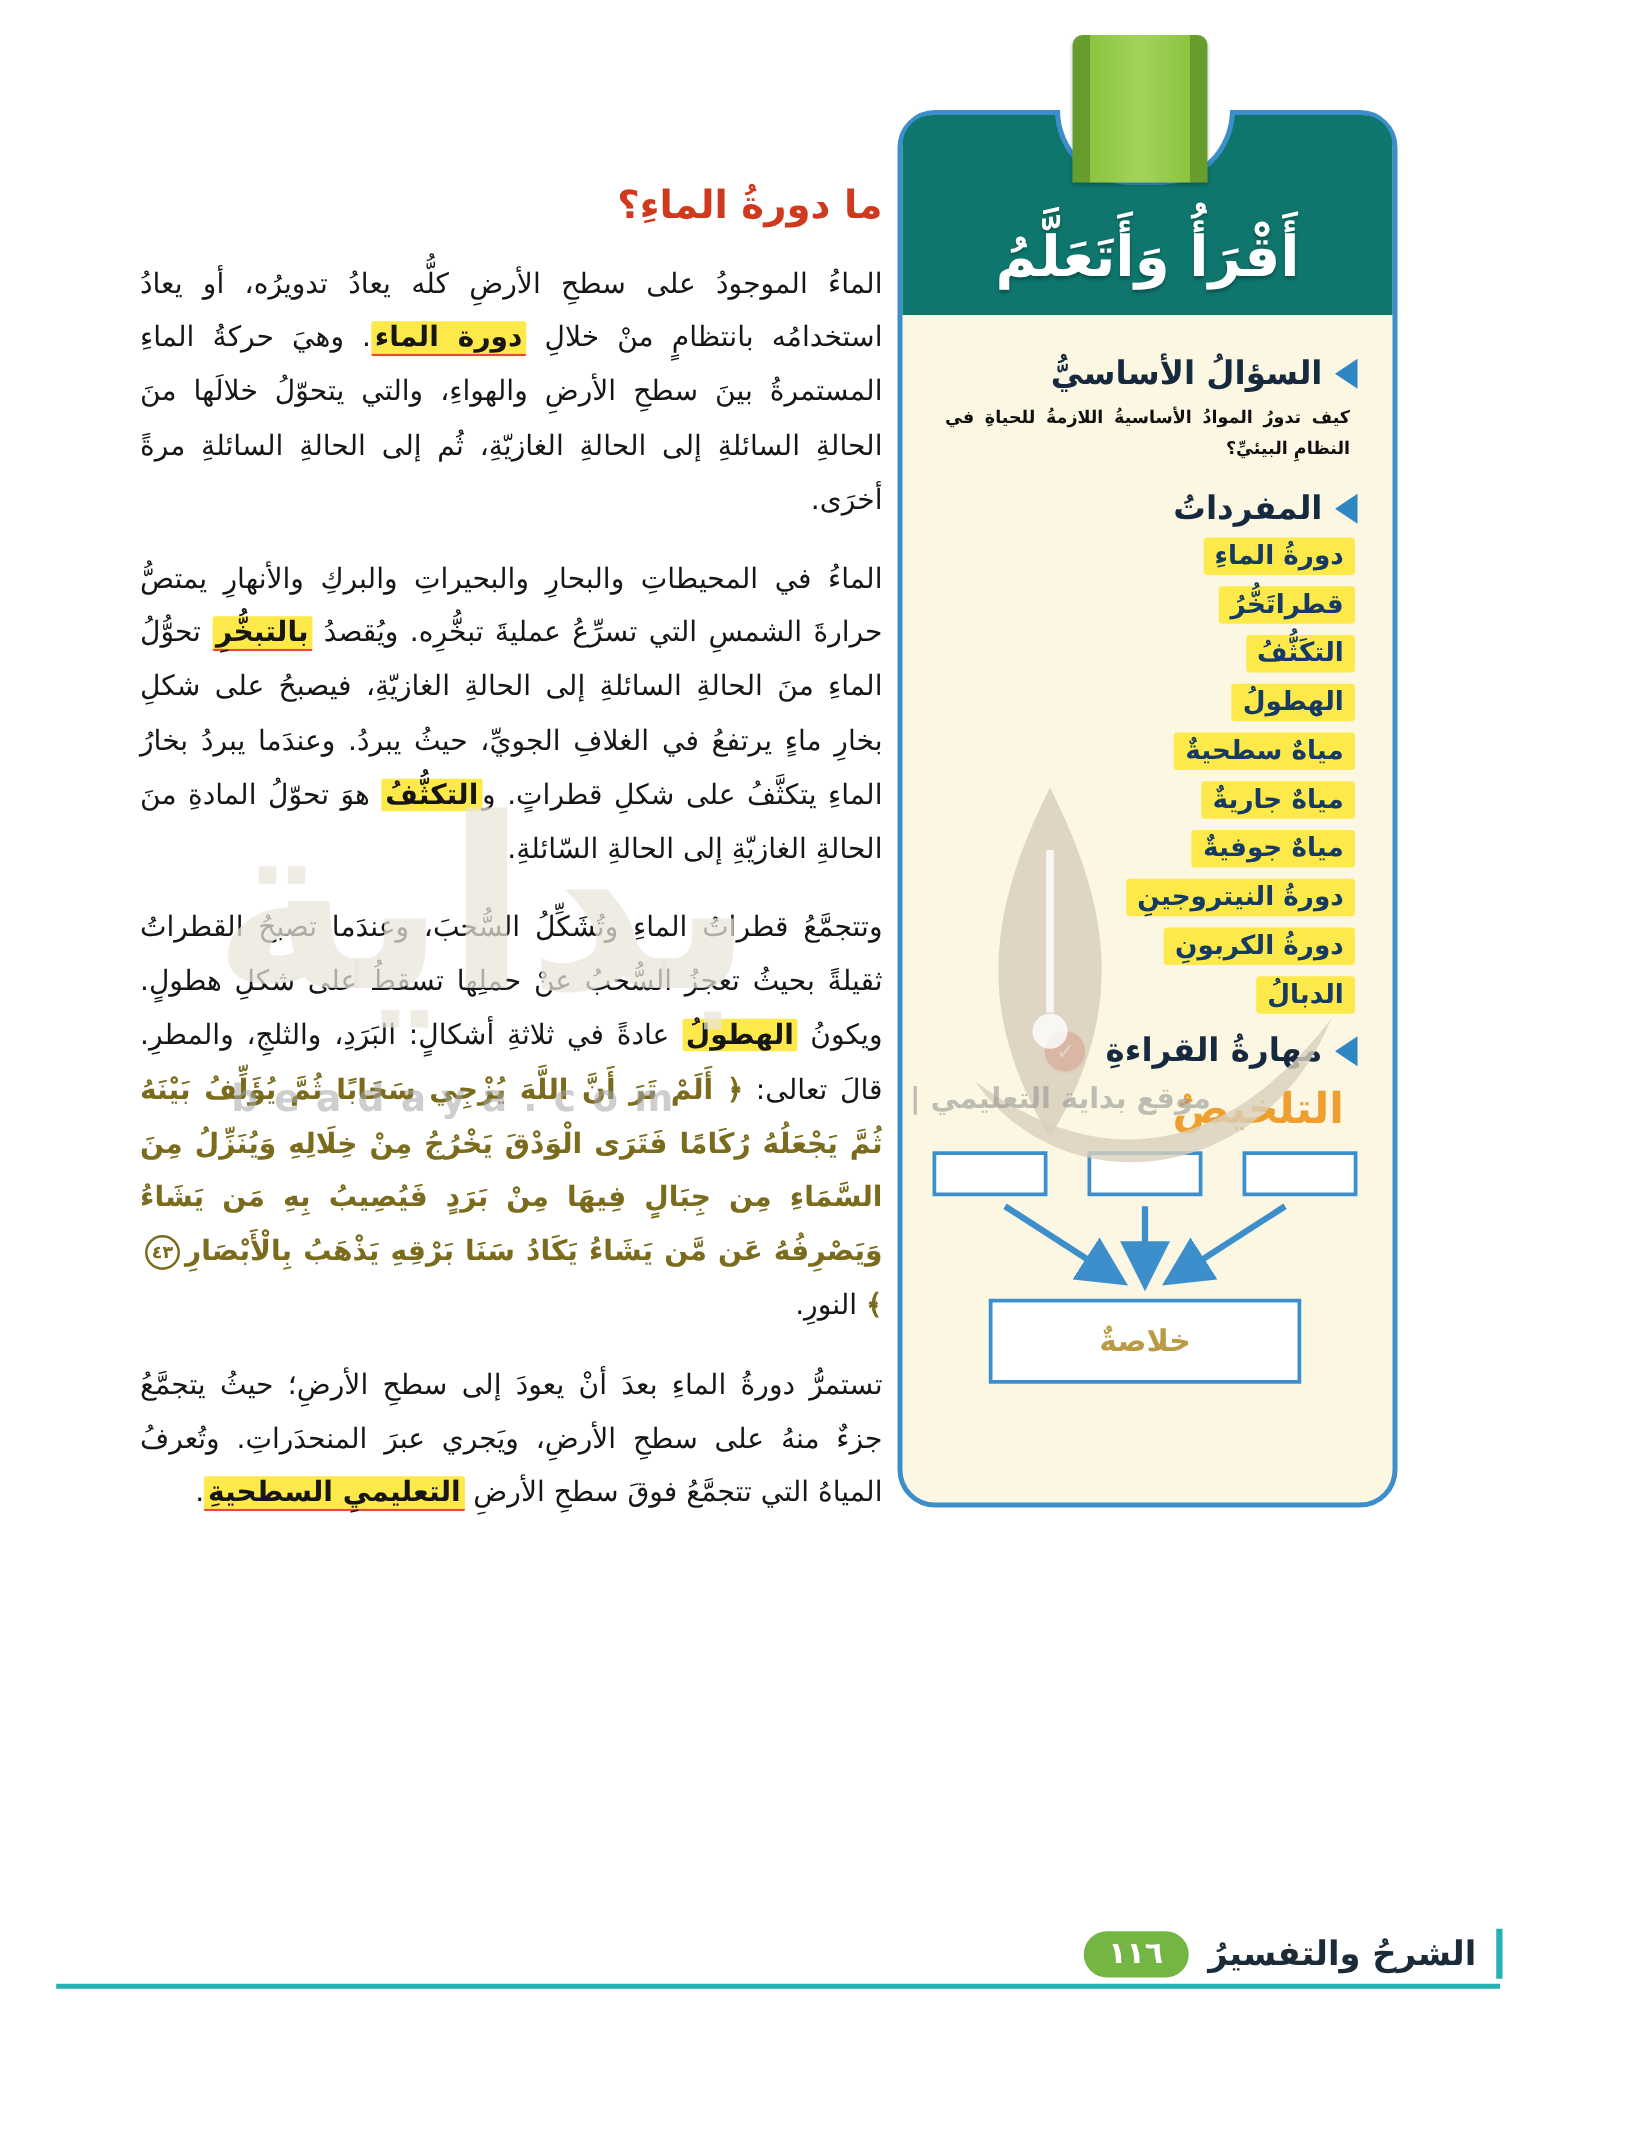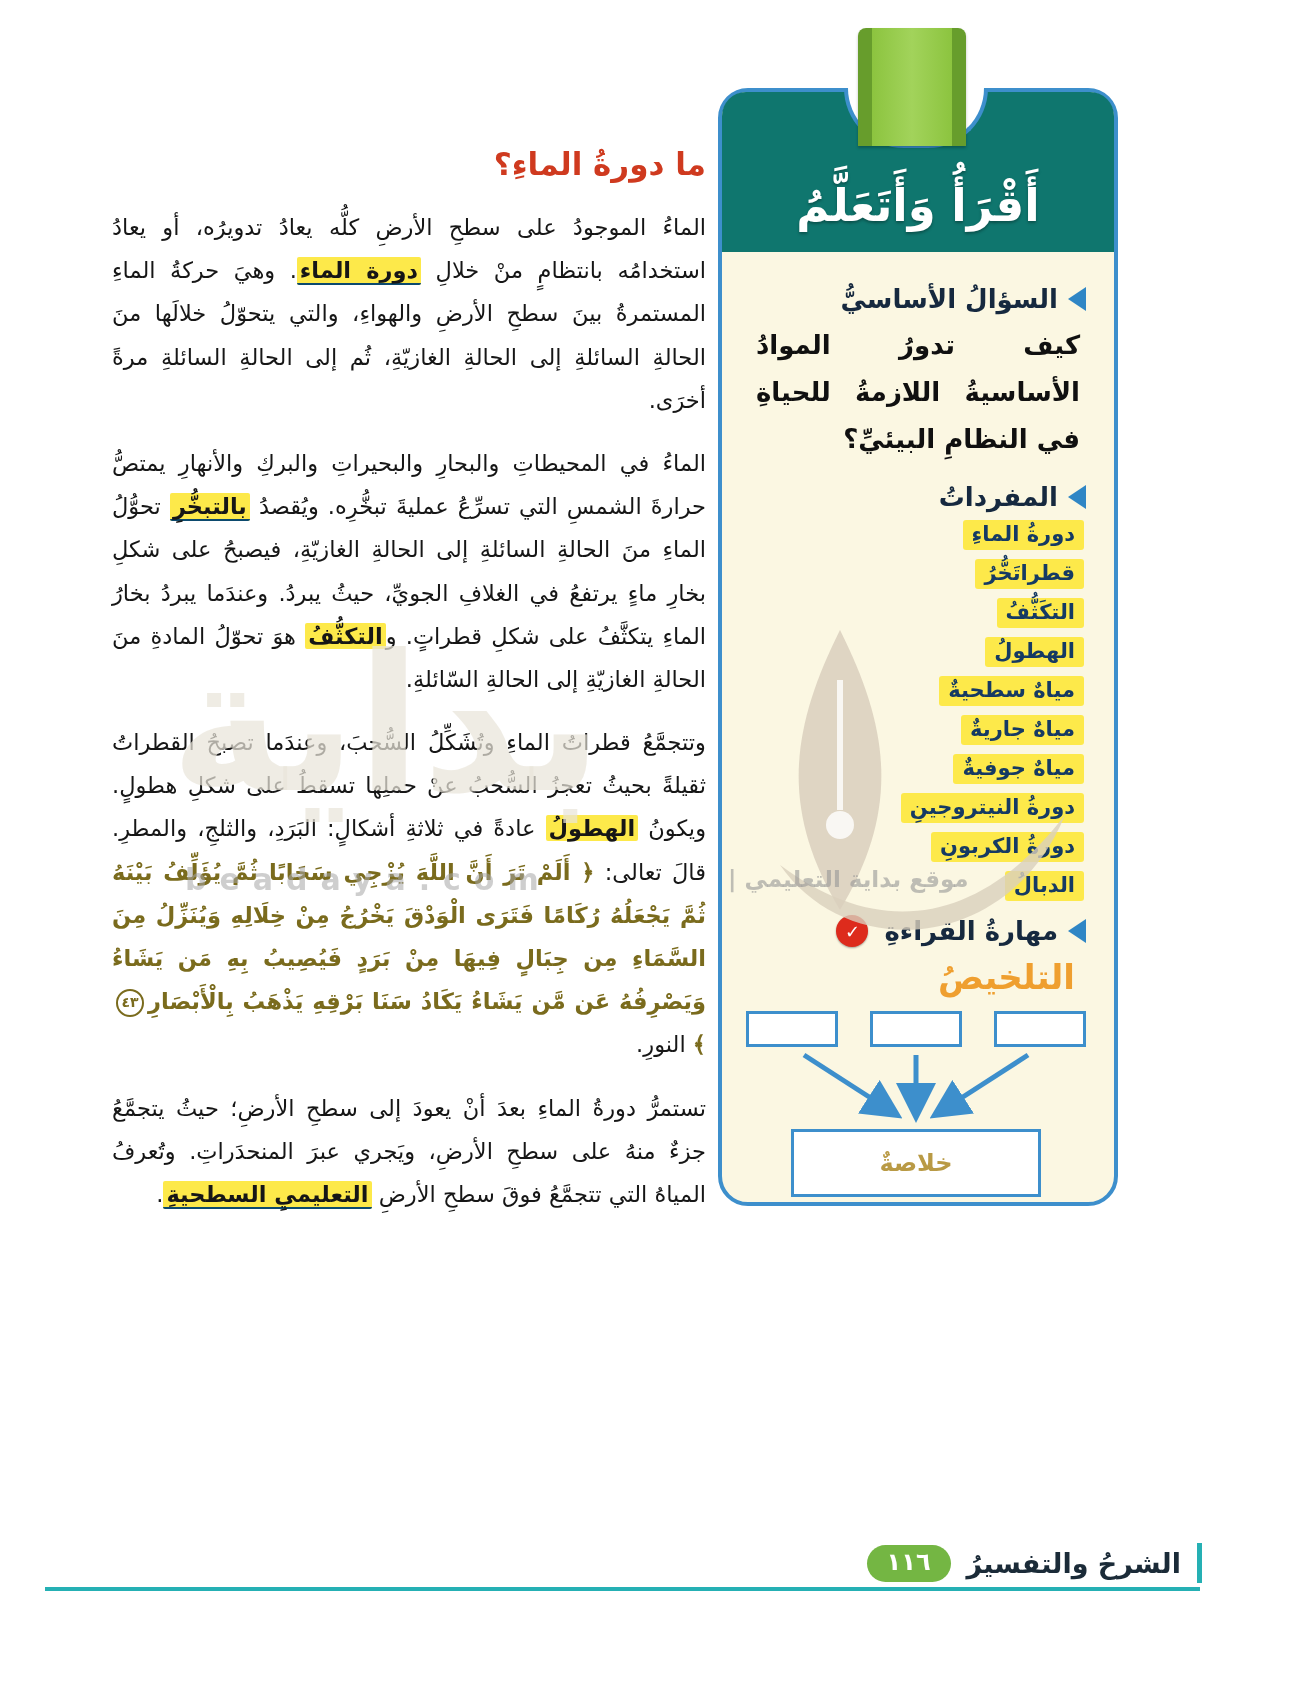--- a/index.html
+++ b/index.html
@@ -8,21 +8,21 @@
     position:relative; width:1300px; height:1703px; margin:0 auto;
     background:#ffffff; overflow:hidden; direction:rtl;
     font-family:"DejaVu Sans", sans-serif;
   }
 
   
   .article { position:absolute; top:146px; left:112px; width:594px; z-index:2; }
   .article h1 { color:#cf3a1f; font-size:31px; font-weight:bold; margin-bottom:24px; letter-spacing:0.5px; }
   .article p { font-size:22.5px; line-height:1.92; text-align:justify; color:#161616; margin-bottom:20px; }
   .hl { background:#fde94a; font-weight:bold; padding:0 3px; border-radius:2px; }
-  .hl.u { border-bottom:2px solid #0c4a6e; }
+  .hl.u { border-bottom:2px solid #ef4444; }
   .verse { color:#7a6b1d; font-weight:bold; }
   .ayah {
     display:inline-flex; align-items:center; justify-content:center;
     width:28px; height:28px; border:2px solid #7a6b1d; border-radius:50%;
     font-size:14px; color:#7a6b1d; font-weight:bold; vertical-align:middle; margin:0 4px;
   }
 
   
   .sidebar-card {
     position:absolute; top:88px; right:182px; width:400px; height:1118px;
@@ -45,21 +45,21 @@
     box-shadow:0 2px 3px rgba(0,0,0,0.25);
   }
   .card-body { padding:18px 28px 0; position:relative; }
   .section-label { display:flex; align-items:center; gap:10px; margin:14px 0 8px; }
   .tri {
     flex:0 0 auto; width:0; height:0;
     border-top:12px solid transparent; border-bottom:12px solid transparent;
     border-right:18px solid #2f86c5;
   }
   .lbl { font-size:26px; font-weight:bold; color:#16293f; }
-  .question { font-size:26px; font-weight:bold; color:#101010; line-height:1.8; margin:2px 6px 20px; text-align:justify; }
+  .question { font-size:14px; font-weight:bold; color:#101010; line-height:1.8; margin:2px 6px 20px; text-align:justify; }
   .vocab { list-style:none; margin:4px 2px 4px; }
   .vocab li { margin-bottom:9px; }
   .vhl { display:inline-block; background:#fde94a; color:#153a63; font-weight:bold; font-size:21px; padding:2px 9px 4px; border-radius:3px; }
   .check-badge {
     width:32px; height:32px; border-radius:50%; background:#dd2b1c; color:#fff;
     display:inline-flex; align-items:center; justify-content:center;
     font-size:18px; font-weight:bold; box-shadow:0 1px 2px rgba(0,0,0,0.35); margin-right:6px;
   }
   .summarize { color:#ef9f2f; font-size:34px; font-weight:bold; margin:10px 11px 14px; }
   .diagram { position:relative; width:340px; margin:4px auto 0; }

